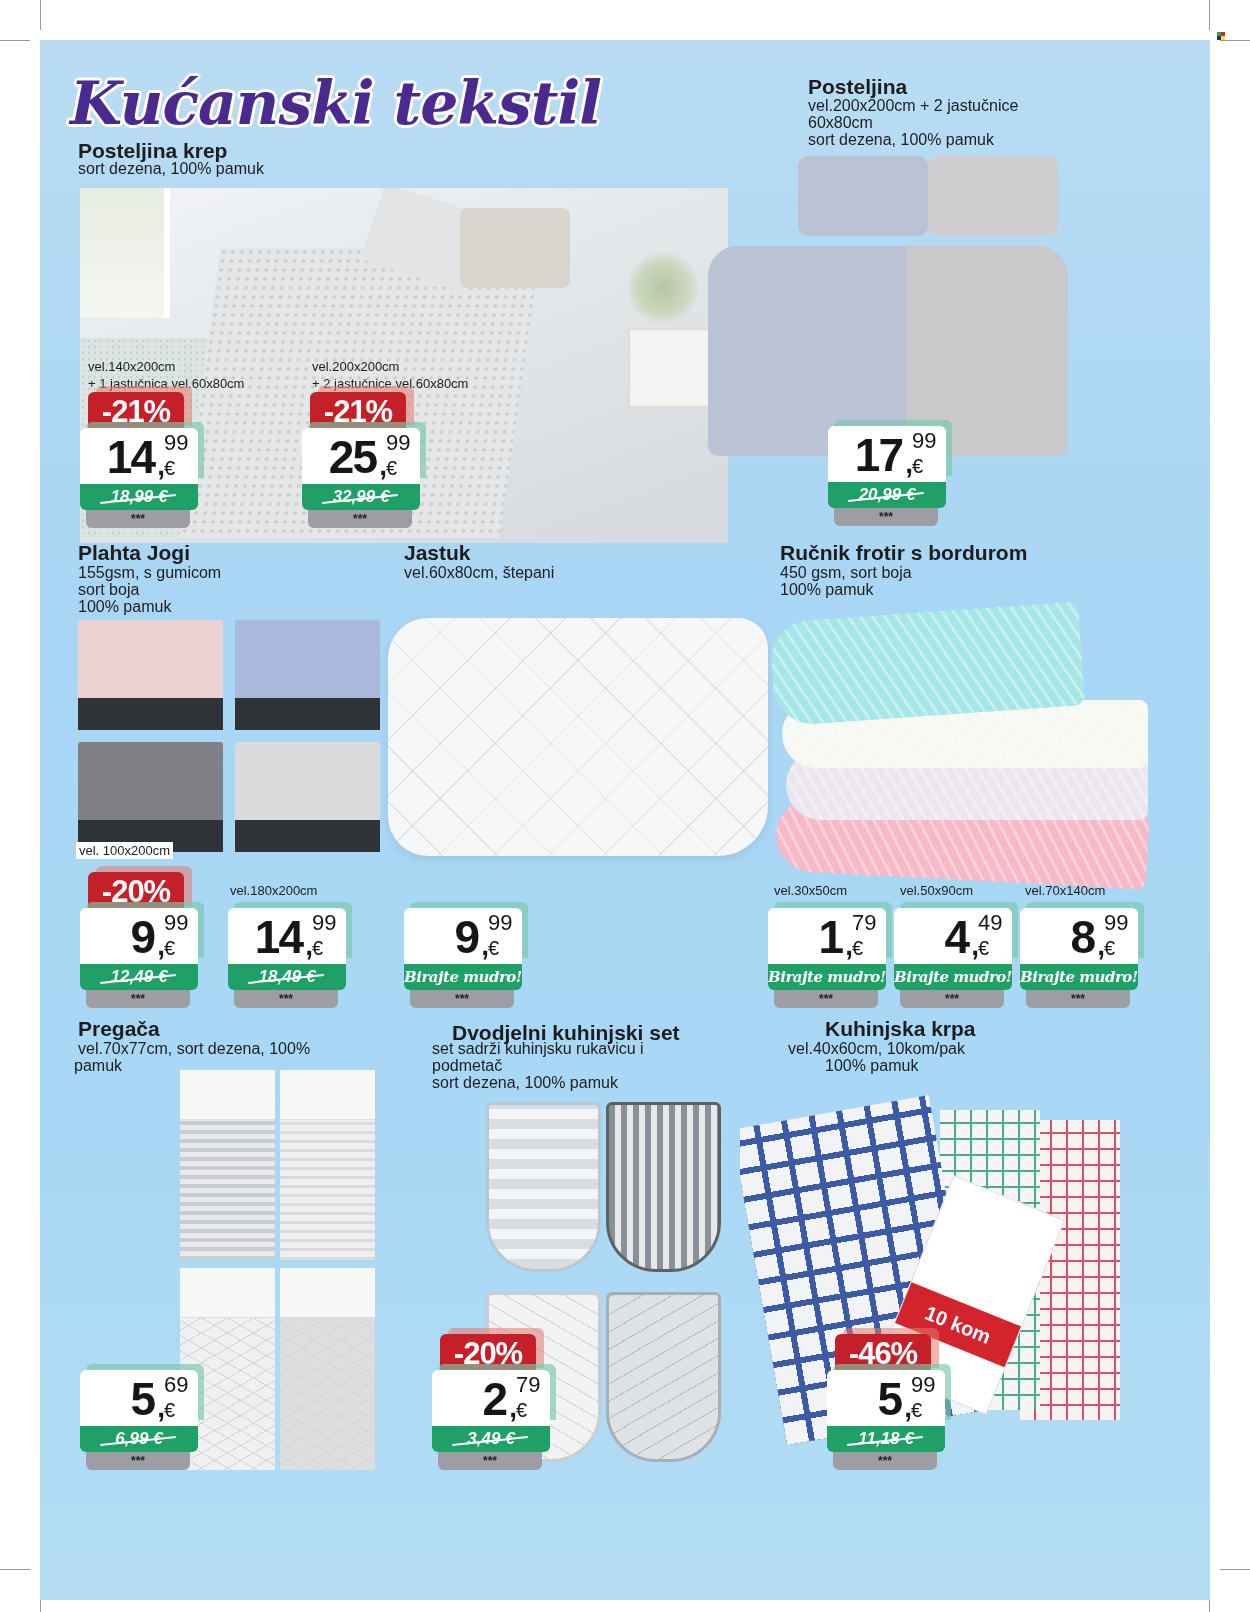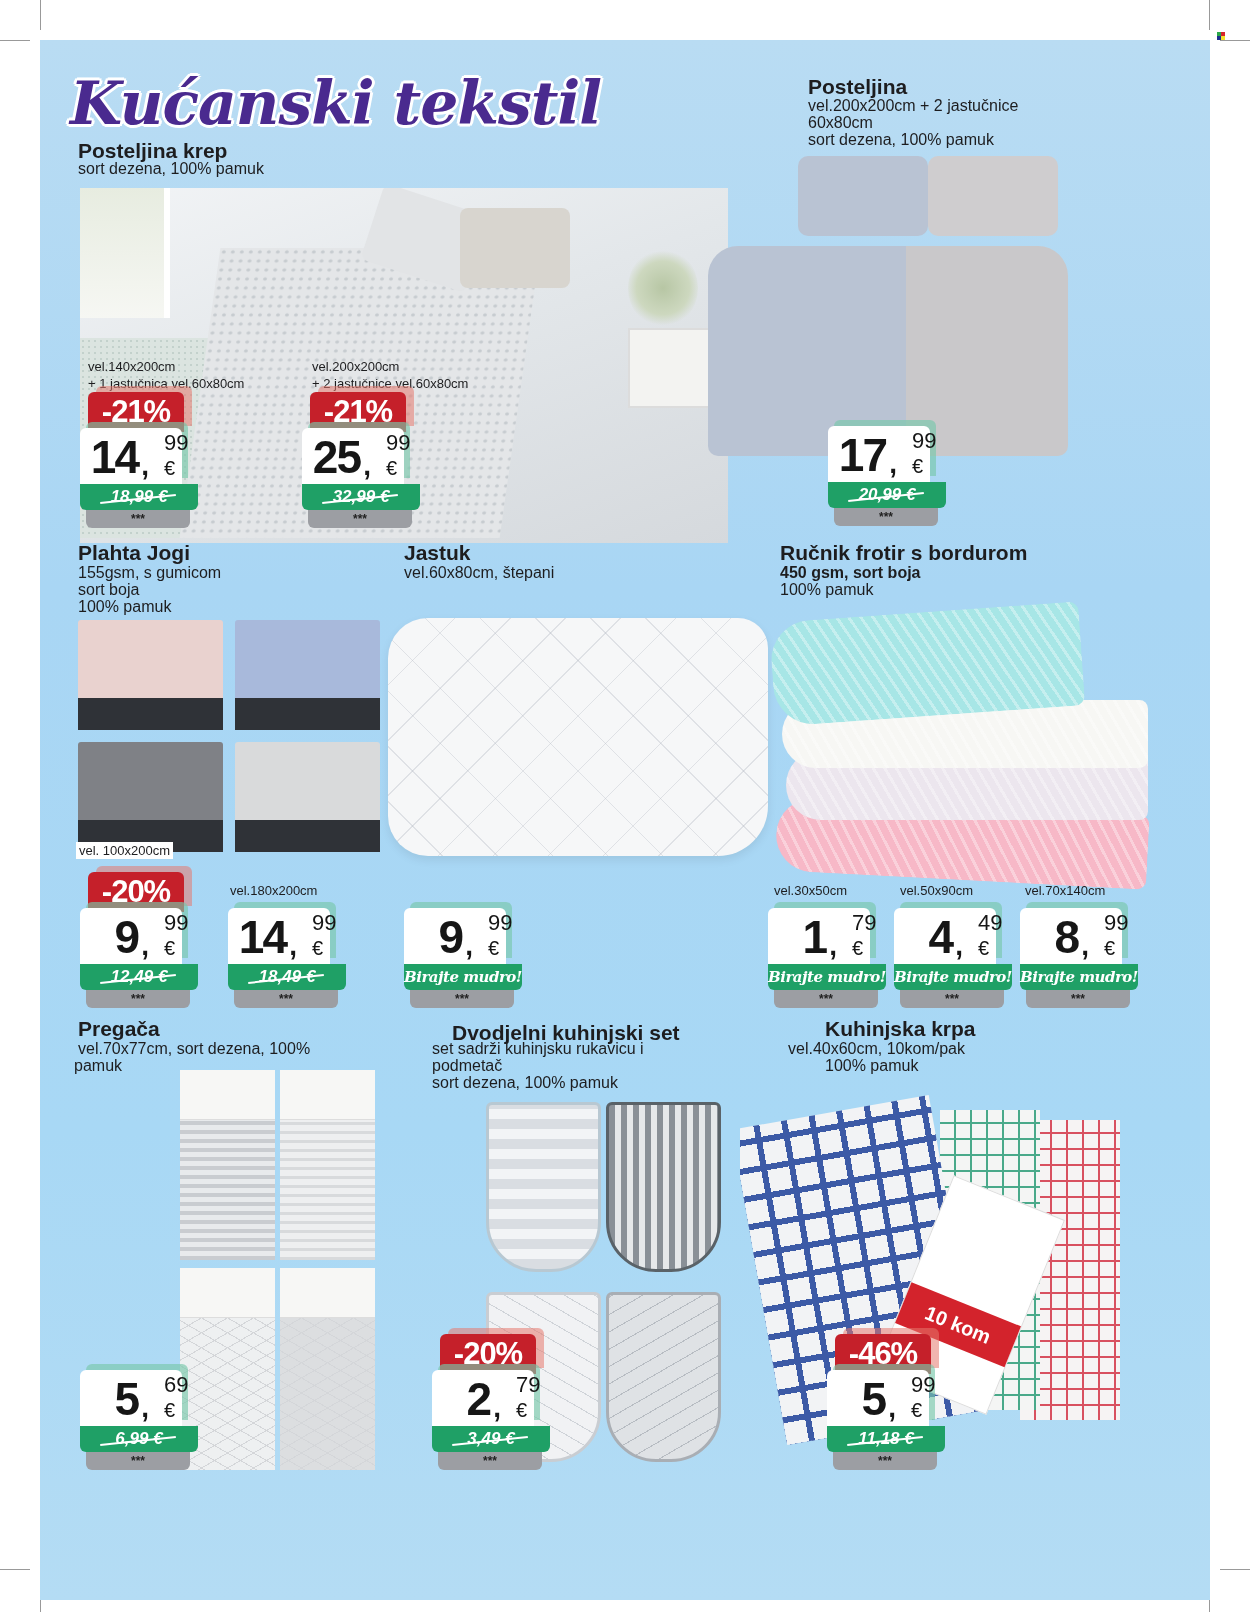--- a/index.html
+++ b/index.html
@@ -76,21 +76,21 @@
 
   
   .tag { position: absolute; width: 118px; }
   .tag .disc {
     position: absolute; left: 8px; top: -36px; width: 96px; height: 40px;
     background: #c5202a; color: #fff; font-weight: bold; font-size: 31px; line-height: 40px;
     text-align: center; border-radius: 6px 6px 0 0; letter-spacing: -1px;
     box-shadow: 8px -6px 0 rgba(230,120,110,0.55);
   }
   .tag .card {
-    position: relative; width: 102px; background: #fff; border-radius: 6px 6px 0 0;
+    position: relative; width: 118px; background: #fff; border-radius: 6px 6px 0 0;
     height: 56px; box-shadow: 6px -6px 0 rgba(120,200,170,0.65);
   }
   .tag .int { position: absolute; right: 44px; top: 2px; font-weight: bold; font-size: 46px; line-height: 54px; letter-spacing: -2px; color: #161616; }
   .tag .comma { position: absolute; right: 33px; top: 22px; font-weight: bold; font-size: 28px; color:#161616; }
   .tag .cents { position: absolute; left: 84px; top: 4px; font-size: 22px; line-height: 22px; color: #161616; }
   .tag .eur { position: absolute; left: 84px; top: 30px; font-size: 20px; line-height: 20px; color: #161616; }
   .tag .old {
     position: relative; width: 118px; height: 26px; background: #1fa066; border-radius: 0 0 6px 6px;
     color: #fff; font-style: italic; font-weight: bold; font-size: 17px; line-height: 26px; text-align: center;
   }
@@ -246,21 +246,21 @@
       <span class="int">9</span>
       <span class="comma">,</span>
       <span class="cents">99</span>
       <span class="eur">€</span>
     </div>
     <div class="old slogan">Birajte mudro!</div>
     <div class="stars">***</div>
   </div>
 
   <div class="prod-name" style="left:740px;top:502px;">Ručnik frotir s bordurom</div>
-  <div class="prod-desc" style="left:740px;top:524px;font-weight:bold;">450 gsm, sort boja</div>
+  <div class="prod-desc" style="left:740px;top:524px;">450 gsm, sort boja</div>
   <div class="prod-desc" style="left:740px;top:541px;">100% pamuk</div>
 
   <div class="photo" style="left:728px;top:560px;width:390px;height:292px;">
     <div class="towel" style="left:8px;top:68px;width:372px;height:74px;background-color:#f7b8c7;transform:rotate(3deg);top:206px;"></div>
     <div class="towel" style="left:18px;top:150px;width:362px;height:70px;background-color:#ece6ee;"></div>
     <div class="towel" style="left:14px;top:100px;width:366px;height:68px;background-color:#f7f7f4;"></div>
     <div class="towel" style="left:4px;top:12px;width:310px;height:104px;background-color:#a7e6e6;transform:rotate(-4deg);"></div>
   </div>
 
   <div class="size-note" style="left:734px;top:842px;">vel.30x50cm</div>

